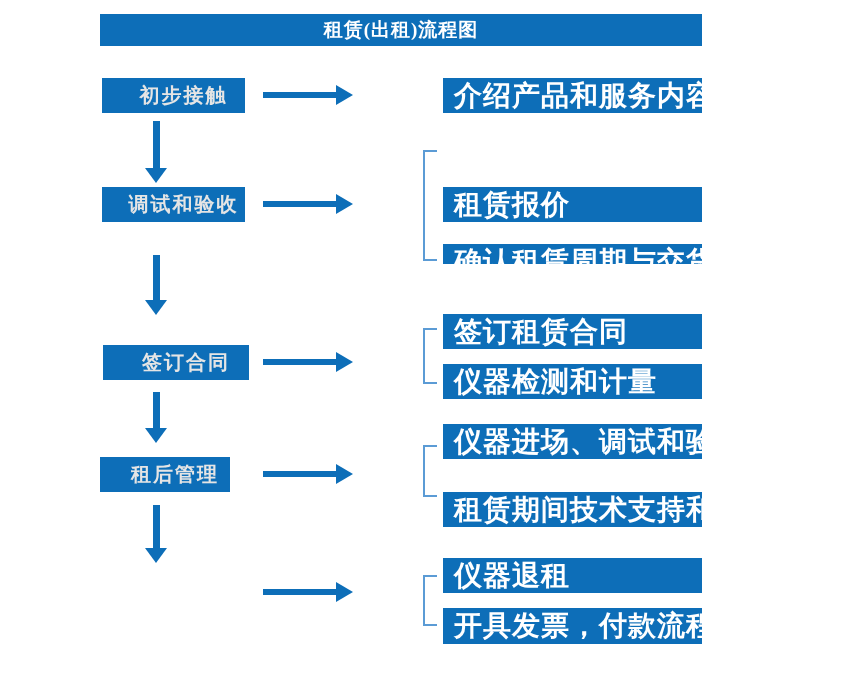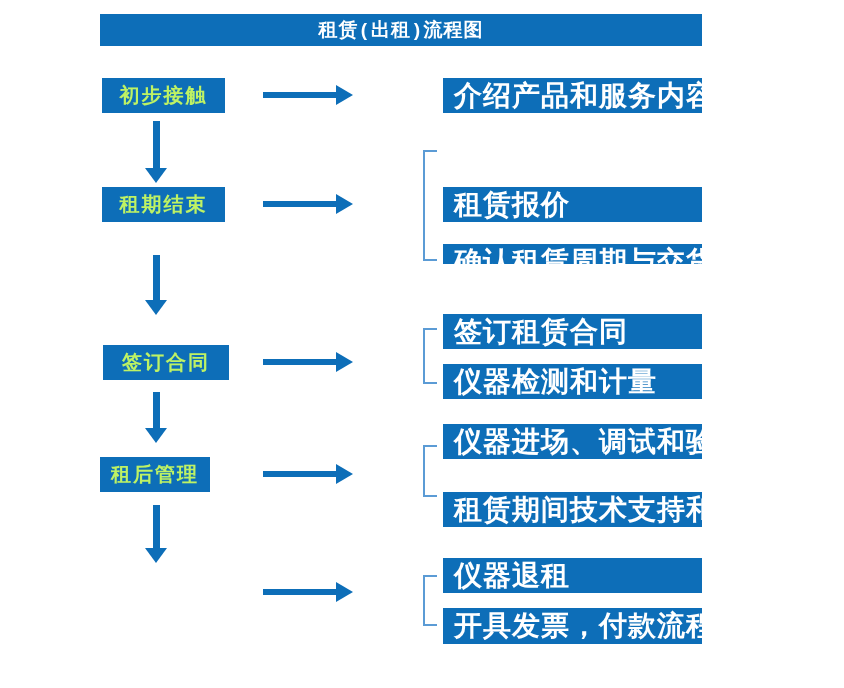--- a/index.html
+++ b/index.html
@@ -13,28 +13,28 @@
     width:844px;height:688px;
     background:#ffffff;
     overflow:hidden;
   }
   .title-bar{
     position:absolute;left:100px;top:14px;width:602px;height:32px;
     background:var(--primary);
     color:#ffffff;font-weight:bold;font-size:19px;
     display:flex;align-items:center;justify-content:center;
     letter-spacing:1px;
-    font-family:Liberation Mono, monospace;
   }
   .step-box{
     position:absolute;height:35px;
     background:var(--primary);
-    color:#bef264;font-weight:bold;font-size:20px;
+    color:#e5e5e5;font-weight:bold;font-size:20px;
     display:flex;align-items:center;justify-content:center;
     letter-spacing:2px;
+    padding-left:20px;
   }
   .detail-box{
     position:absolute;left:443px;width:259px;height:35px;
     background:var(--primary);
     color:#ffffff;font-weight:bold;font-size:28px;
     line-height:35px;
     padding-left:11px;box-sizing:border-box;
     letter-spacing:1px;
     white-space:nowrap;
   }
@@ -74,21 +74,21 @@
 <div class="canvas">
 
   <div class="title-bar">
     <span>租赁(出租)流程图</span>
   </div>
 
   <div class="step-box" style="left:102px;top:78px;width:123px;">
     <span>初步接触</span>
   </div>
   <div class="step-box" style="left:102px;top:187px;width:123px;">
-    <span>租期结束</span>
+    <span>调试和验收</span>
   </div>
   <div class="step-box" style="left:103px;top:345px;width:126px;">
     <span>签订合同</span>
   </div>
   <div class="step-box" style="left:100px;top:457px;width:110px;">
     <span>租后管理</span>
   </div>
 
   <div class="detail-box" style="top:78px;">
     <span>介绍产品和服务内容</span>

